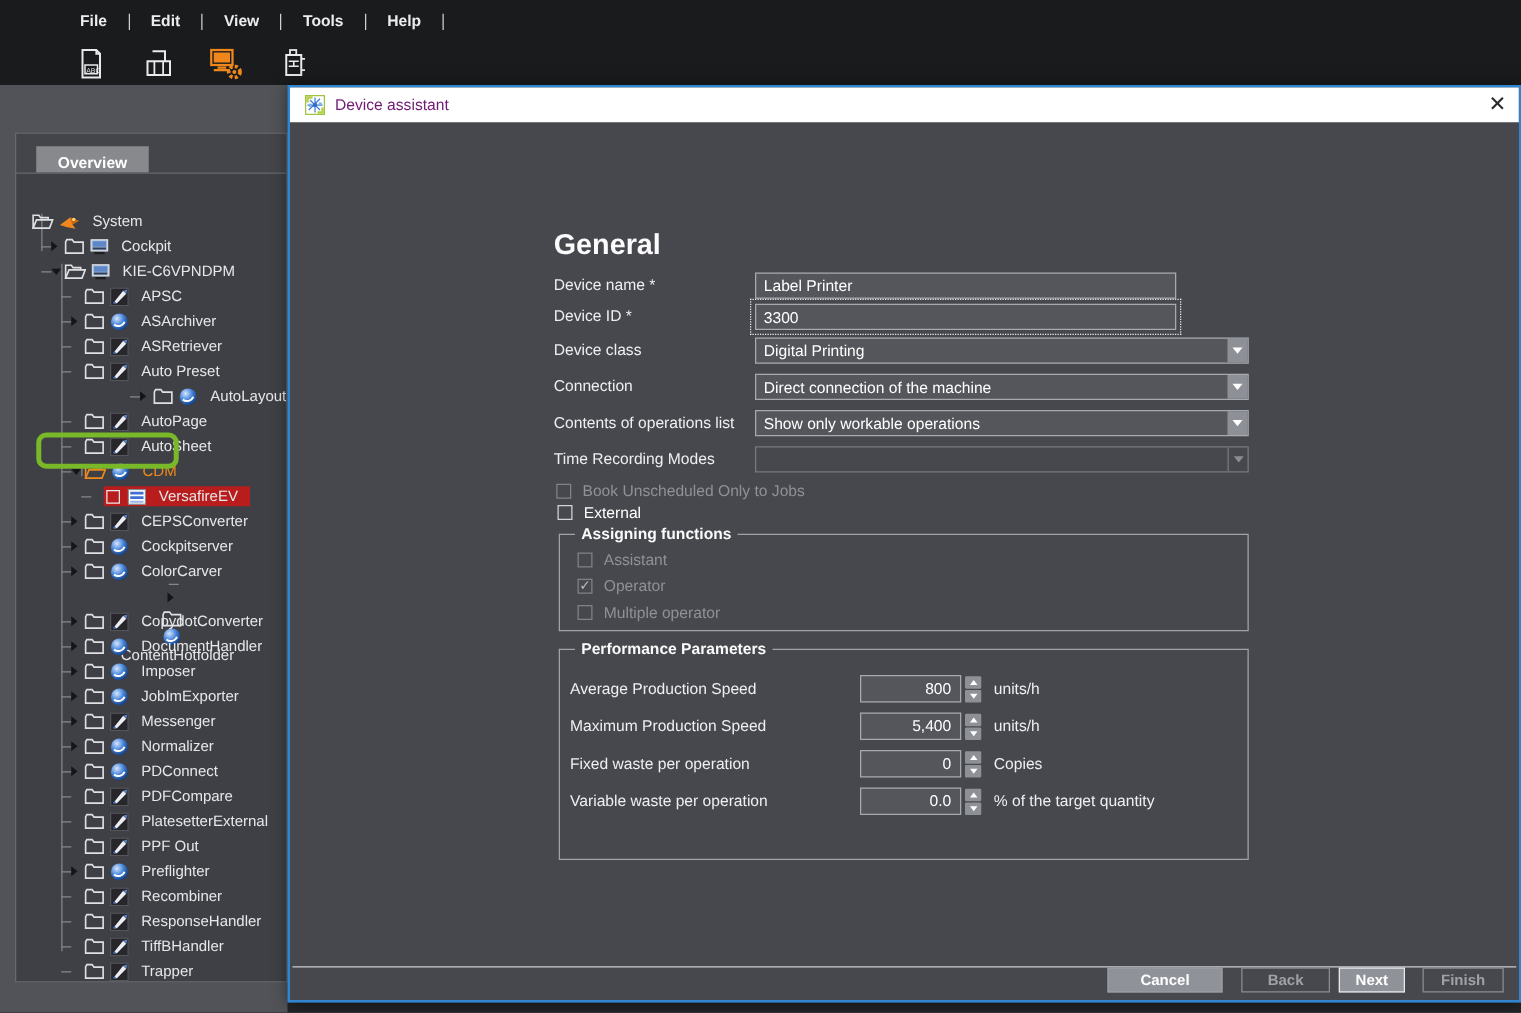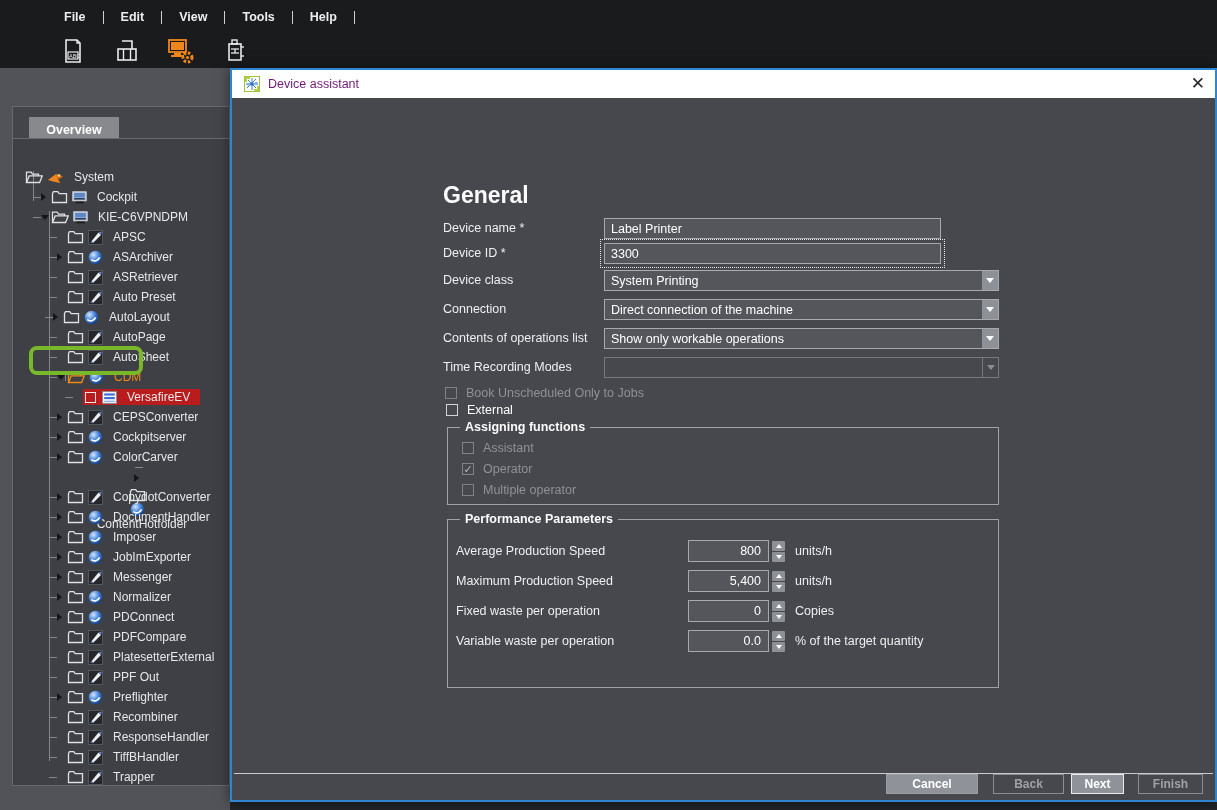--- a/index.html
+++ b/index.html
@@ -286,21 +286,21 @@
           <span class="ticon">
             <svg width="15" height="15" viewBox="0 0 15 15">
               <rect x="0.5" y="0.5" width="14" height="14" fill="#26262b" stroke="#55555c"></rect>
               <path d="M2.5 12.5 L10.5 2.5 L13 5 L5.5 12.5 Z" fill="#eceef2"></path>
               <path d="M10.5 2.5 L13 5 L13.8 1.6 Z" fill="#5e87c8"></path>
               <path d="M2.5 12.5 L5 12.6 L3.4 10.6 Z" fill="#2b63c9"></path>
             </svg>
           </span>
           <span class="tlabel">Auto Preset</span>
         </div>
-        <div class="trow" style="padding-left: 32px;">
+        <div class="trow" style="padding-left: 16px; justify-content: flex-end;">
           <span class="stub"></span>
           <span class="arrslot">
             <span class="arr-r"></span>
           </span>
           <span class="ticon">
             <svg width="17" height="14" viewBox="0 0 17 14">
               <path d="M1.5 12.5 V3.5 l1-1.8 h4.2 l1.5 2 h7.3 v8.8 Z" fill="none" stroke="#dfe0e3" stroke-width="1.3"></path>
             </svg>
           </span>
           <span class="ticon">
@@ -831,21 +831,21 @@
     <div class="heading">General</div>
 
     <div class="flabel" style="top:120px;">Device name *</div>
     <input class="ftext" style="top: 120px;" value="Label Printer">
 
     <div class="flabel" style="top:145px;">Device ID *</div>
     <input class="ftext focusring" style="top: 145px;" value="3300">
 
     <div class="flabel" style="top:172px;">Device class</div>
     <div class="fselect" style="top:172px;">
-      <span class="sel-text">System Printing</span>
+      <span class="sel-text">Digital Printing</span>
       <span class="sel-btn">
           <span class="sel-tri"></span>
         </span>
     </div>
 
     <div class="flabel" style="top:201px;">Connection</div>
     <div class="fselect" style="top:201px;">
       <span class="sel-text">Direct connection of the machine</span>
       <span class="sel-btn">
           <span class="sel-tri"></span>

